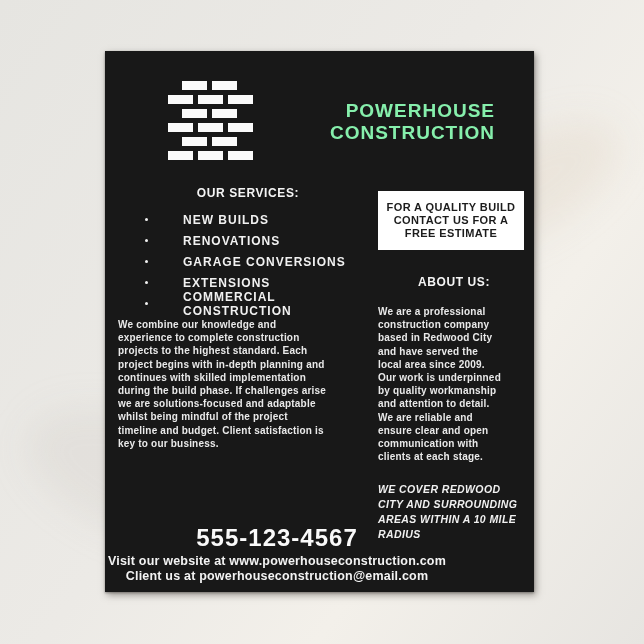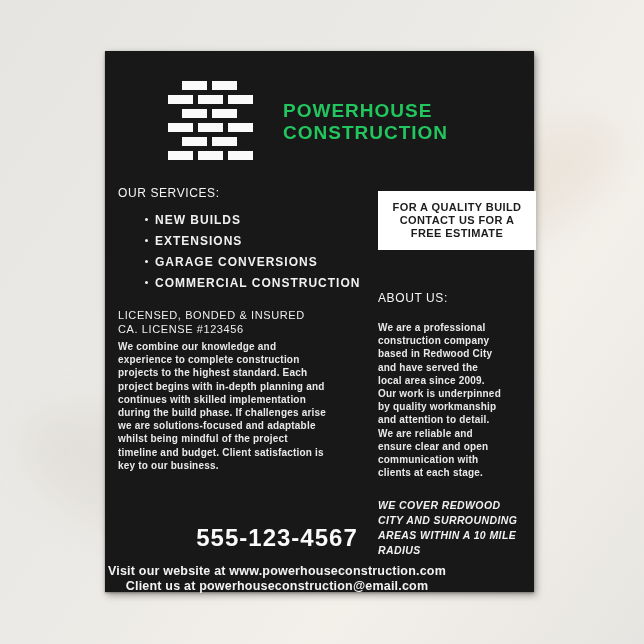--- a/index.html
+++ b/index.html
@@ -18,51 +18,51 @@
     box-shadow:2px 3px 7px rgba(80,75,70,0.55), 0 1px 2px rgba(0,0,0,0.35);
   }
 
   
   .logo{position:absolute;left:63px;top:30px;}
   .brick-row{display:flex;gap:5px;height:9px;margin-bottom:5px;}
   .brick-row.offset{padding-left:14px;}
   .brick{width:25px;height:9px;background:#fafafa;display:block;}
   .brand-title{
     position:absolute;left:178px;top:49px;width:212px;
-    text-align:left;font-size:19px;font-weight:bold;letter-spacing:1px;
-    line-height:22px;white-space:pre-line;color:#22c55e;
+    text-align:right;font-size:19px;font-weight:bold;letter-spacing:1px;
+    line-height:22px;white-space:pre-line;color:#86efac;
   }
 
   
   .col-left{position:absolute;left:13px;top:135px;width:260px;}
-  .section-heading{font-size:12px;font-weight:normal;letter-spacing:0.6px;color:#f5f5f5;}
+  .section-heading{font-size:12px;font-weight:bold;letter-spacing:0.6px;color:#f5f5f5;text-align:center;}
   .services-list{margin-top:9px;padding-left:27px;}
-  .service-item{display:flex;align-items:center;height:21px;font-size:12px;font-weight:bold;letter-spacing:1px;}
+  .service-item{display:flex;align-items:center;height:21px;font-size:12px;font-weight:bold;letter-spacing:1px;gap:28px;}
   .bullet-dot{width:3px;height:3px;border-radius:50%;background:#f1f1f1;margin-right:7px;flex:0 0 auto;}
   .license-block{margin-top:15px;font-size:11px;font-weight:normal;letter-spacing:0.6px;line-height:14px;white-space:pre-line;color:#eeeeee;}
   .hwb-heading{margin-top:17px;}
   .body-text{font-size:10px;font-weight:bold;letter-spacing:0.2px;line-height:13.2px;white-space:pre-line;color:#e9e9e9;}
   .hwb-body{margin-top:4px;width:260px;}
 
   
   .col-right{position:absolute;left:273px;top:140px;width:152px;}
   .cta-box{
-    width:158px;height:59px;background:#ffffff;color:#1c1c1c;
+    width:146px;height:59px;background:#ffffff;color:#1c1c1c;
     display:flex;align-items:center;justify-content:center;text-align:center;
     font-size:11px;font-weight:bold;letter-spacing:0.4px;line-height:13.3px;white-space:pre-line;
   }
-  .about-heading{margin-top:41px;}
+  .about-heading{margin-top:25px;}
   .about-body{margin-top:16px;width:152px;font-size:10px;}
   .coverage-text{margin-top:19px;width:152px;font-size:10.5px;font-weight:bold;letter-spacing:0.4px;line-height:15px;white-space:pre-line;color:#f1f1f1;font-style:italic;}
 
   
   .footer{position:absolute;left:0;top:474px;width:344px;text-align:center;}
   .phone{font-size:24px;font-weight:bold;letter-spacing:1px;line-height:26px;color:#fafafa;}
   .contact-line{font-size:12.5px;font-weight:bold;letter-spacing:0.2px;line-height:14.5px;color:#f3f3f3;}
-  .website-line{margin-top:13px;}
+  .website-line{margin-top:3px;}
 </style>
 </head>
 <body>
 
 <div class="marble-vein vein-1"></div>
 <div class="marble-vein vein-2"></div>
 
 <div class="flyer">
 
   <div class="logo">
@@ -99,33 +99,35 @@
 
   <div class="col-left">
     <div class="section-heading">OUR SERVICES:</div>
     <div class="services-list">
       <div class="service-item">
           <span class="bullet-dot"></span>
           <span>NEW BUILDS</span>
         </div>
       <div class="service-item">
           <span class="bullet-dot"></span>
-          <span>EXTENSIONS</span>
+          <span>RENOVATIONS</span>
         </div>
       <div class="service-item">
           <span class="bullet-dot"></span>
           <span>GARAGE CONVERSIONS</span>
         </div>
       <div class="service-item">
           <span class="bullet-dot"></span>
+          <span>EXTENSIONS</span>
+        </div>
+      <div class="service-item">
+          <span class="bullet-dot"></span>
           <span>COMMERCIAL CONSTRUCTION</span>
         </div>
     </div>
-    <div class="license-block">LICENSED, BONDED &amp; INSURED
-CA. LICENSE #123456</div>
     <div class="body-text hwb-body">We combine our knowledge and
 experience to complete construction
 projects to the highest standard. Each
 project begins with in-depth planning and
 continues with skilled implementation
 during the build phase. If challenges arise
 we are solutions-focused and adaptable
 whilst being mindful of the project
 timeline and budget. Client satisfaction is
 key to our business.</div>

